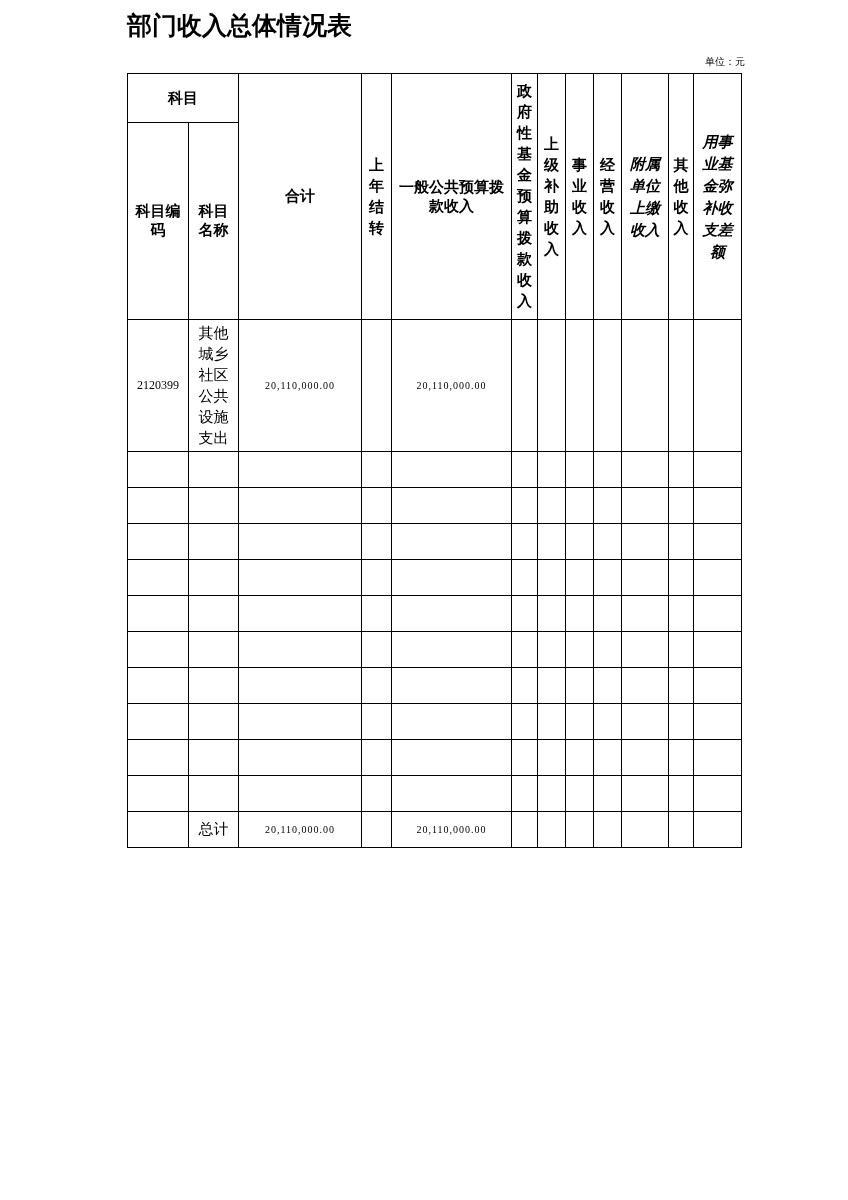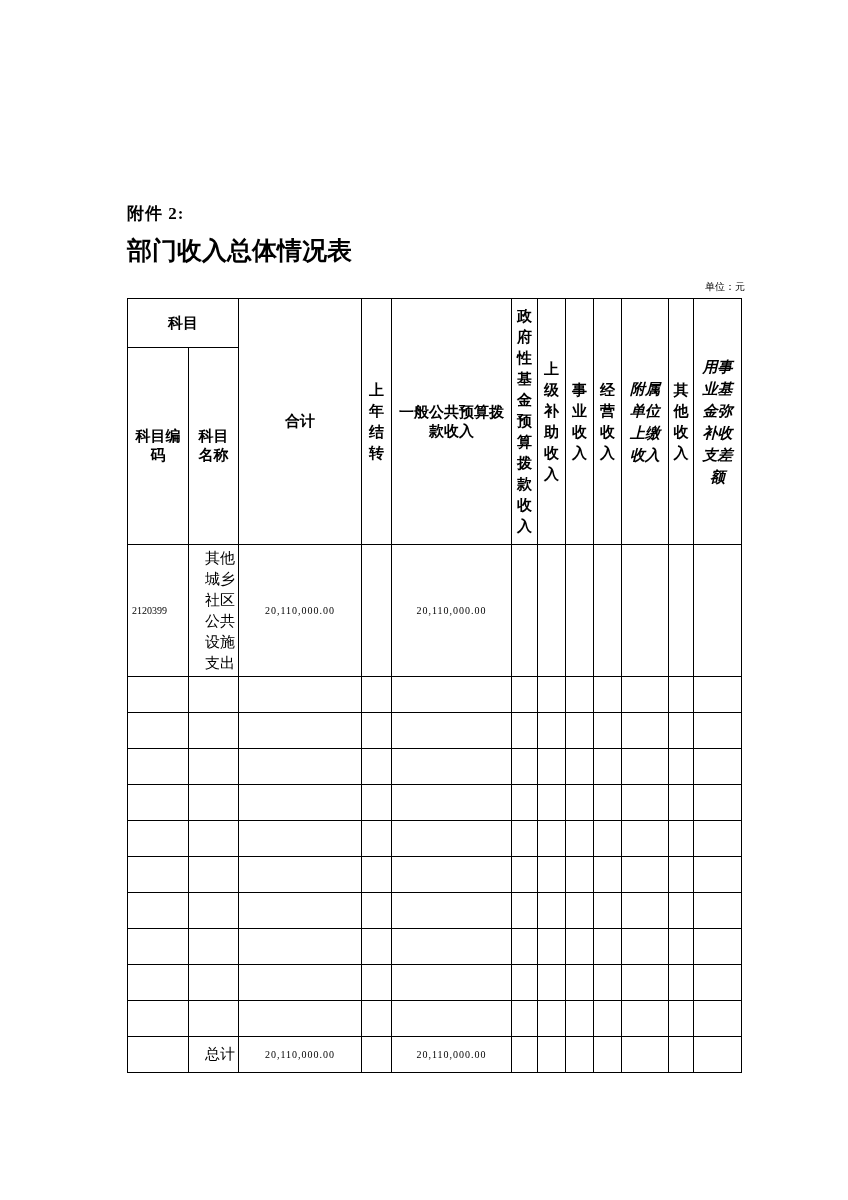--- a/index.html
+++ b/index.html
@@ -49,45 +49,43 @@
   }
   thead th { font-weight: 700; white-space: pre-line; }
   tr.hrow1 th { height: 44px; }
   tr.hrow2 th { height: 192px; }
   th.vert  { line-height: 21px; padding: 1px 0; }
   th.vert2 { line-height: 22px; padding: 1px 0; font-style: italic; }
   th.gray-left, td.gray-left { border-left-color: #9a9a9a; }
   tbody tr { height: 36px; }
   tbody tr.data-row { height: 132px; }
   tbody td.code {
-    text-align: left;
-    font-size: 10px;
+    text-align: center;
+    font-size: 12px;
     word-break: break-all;
     line-height: 19px;
     padding: 2px 4px;
   }
   tbody td.name {
     white-space: pre-line;
     line-height: 21px;
     font-size: 15px;
-    text-align: right;
   }
   tbody td.num {
     font-size: 10px;
     letter-spacing: 1px;
     white-space: nowrap;
   }
   tbody tr.total-row td.name { font-weight: 400; white-space: nowrap; }
 </style>
 </head>
 <body>
 
 <div class="page">
 
-  <div class="attachment">附件 2:</div>
 
   <div class="title">部门收入总体情况表</div>
 
   <div class="unit">单位：元</div>
 
   <table class="income">
     <colgroup>
       <col style="width:61px">
         <col style="width:50px">
         <col style="width:123px">

